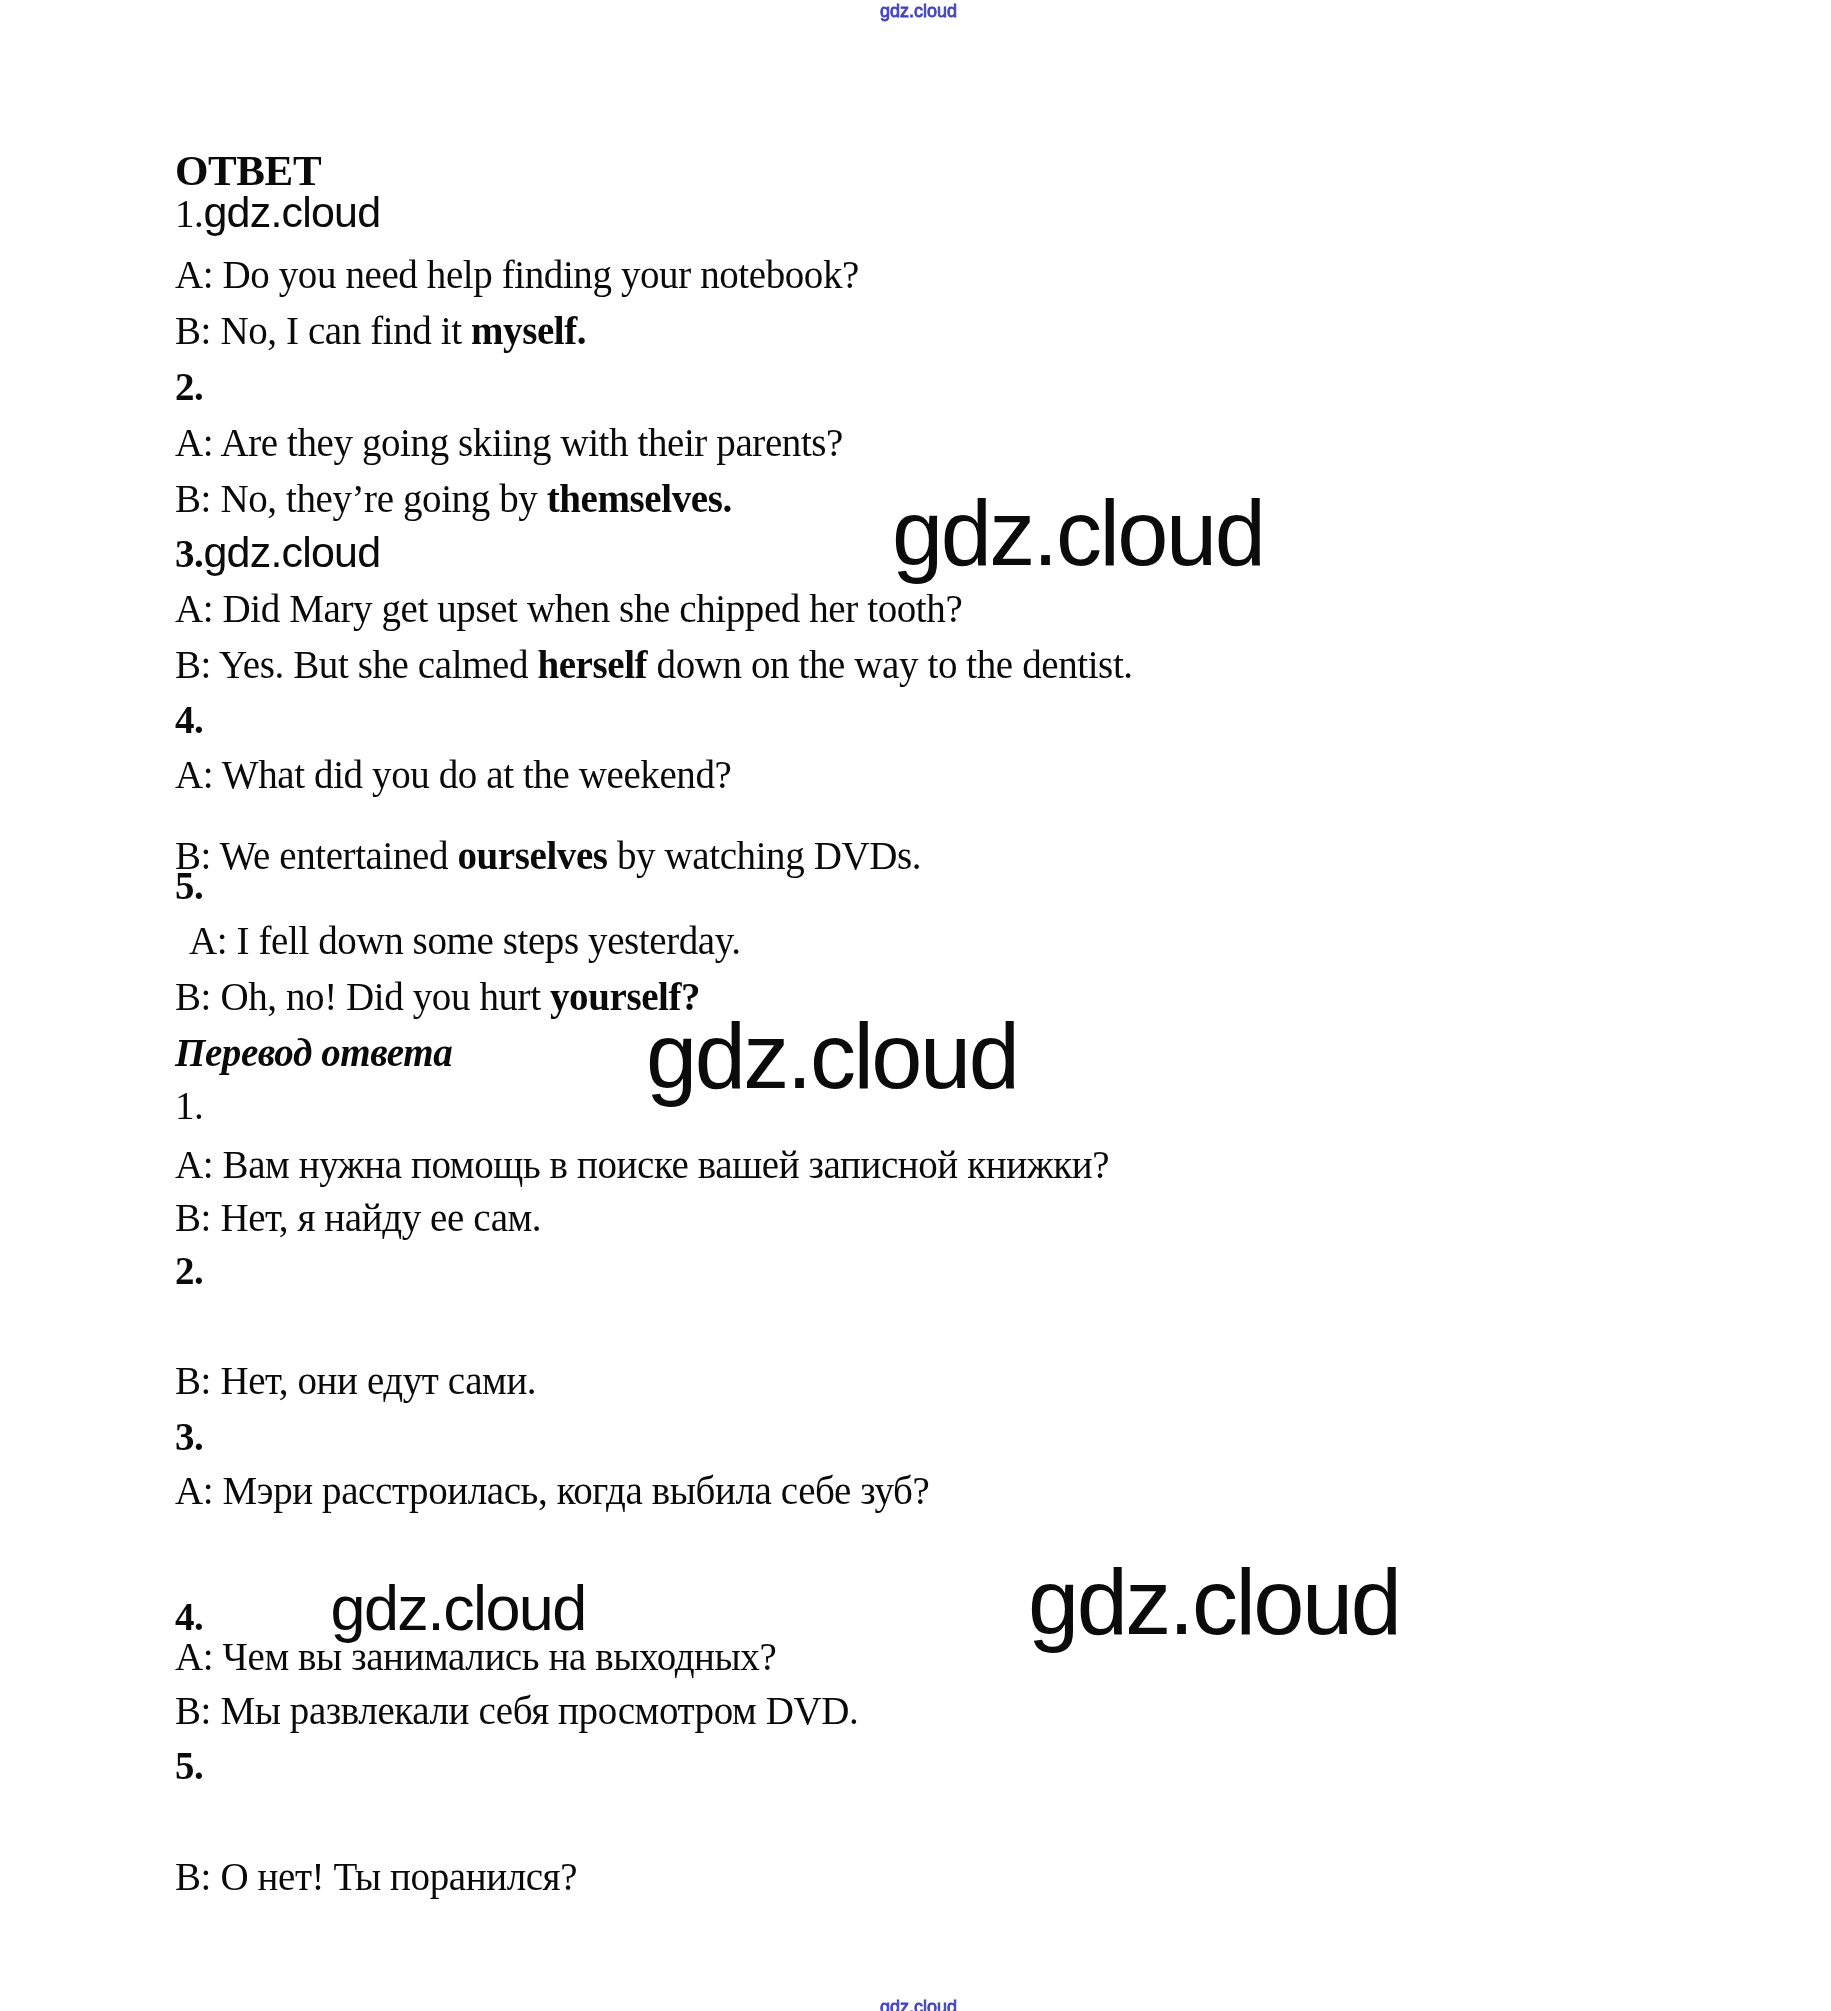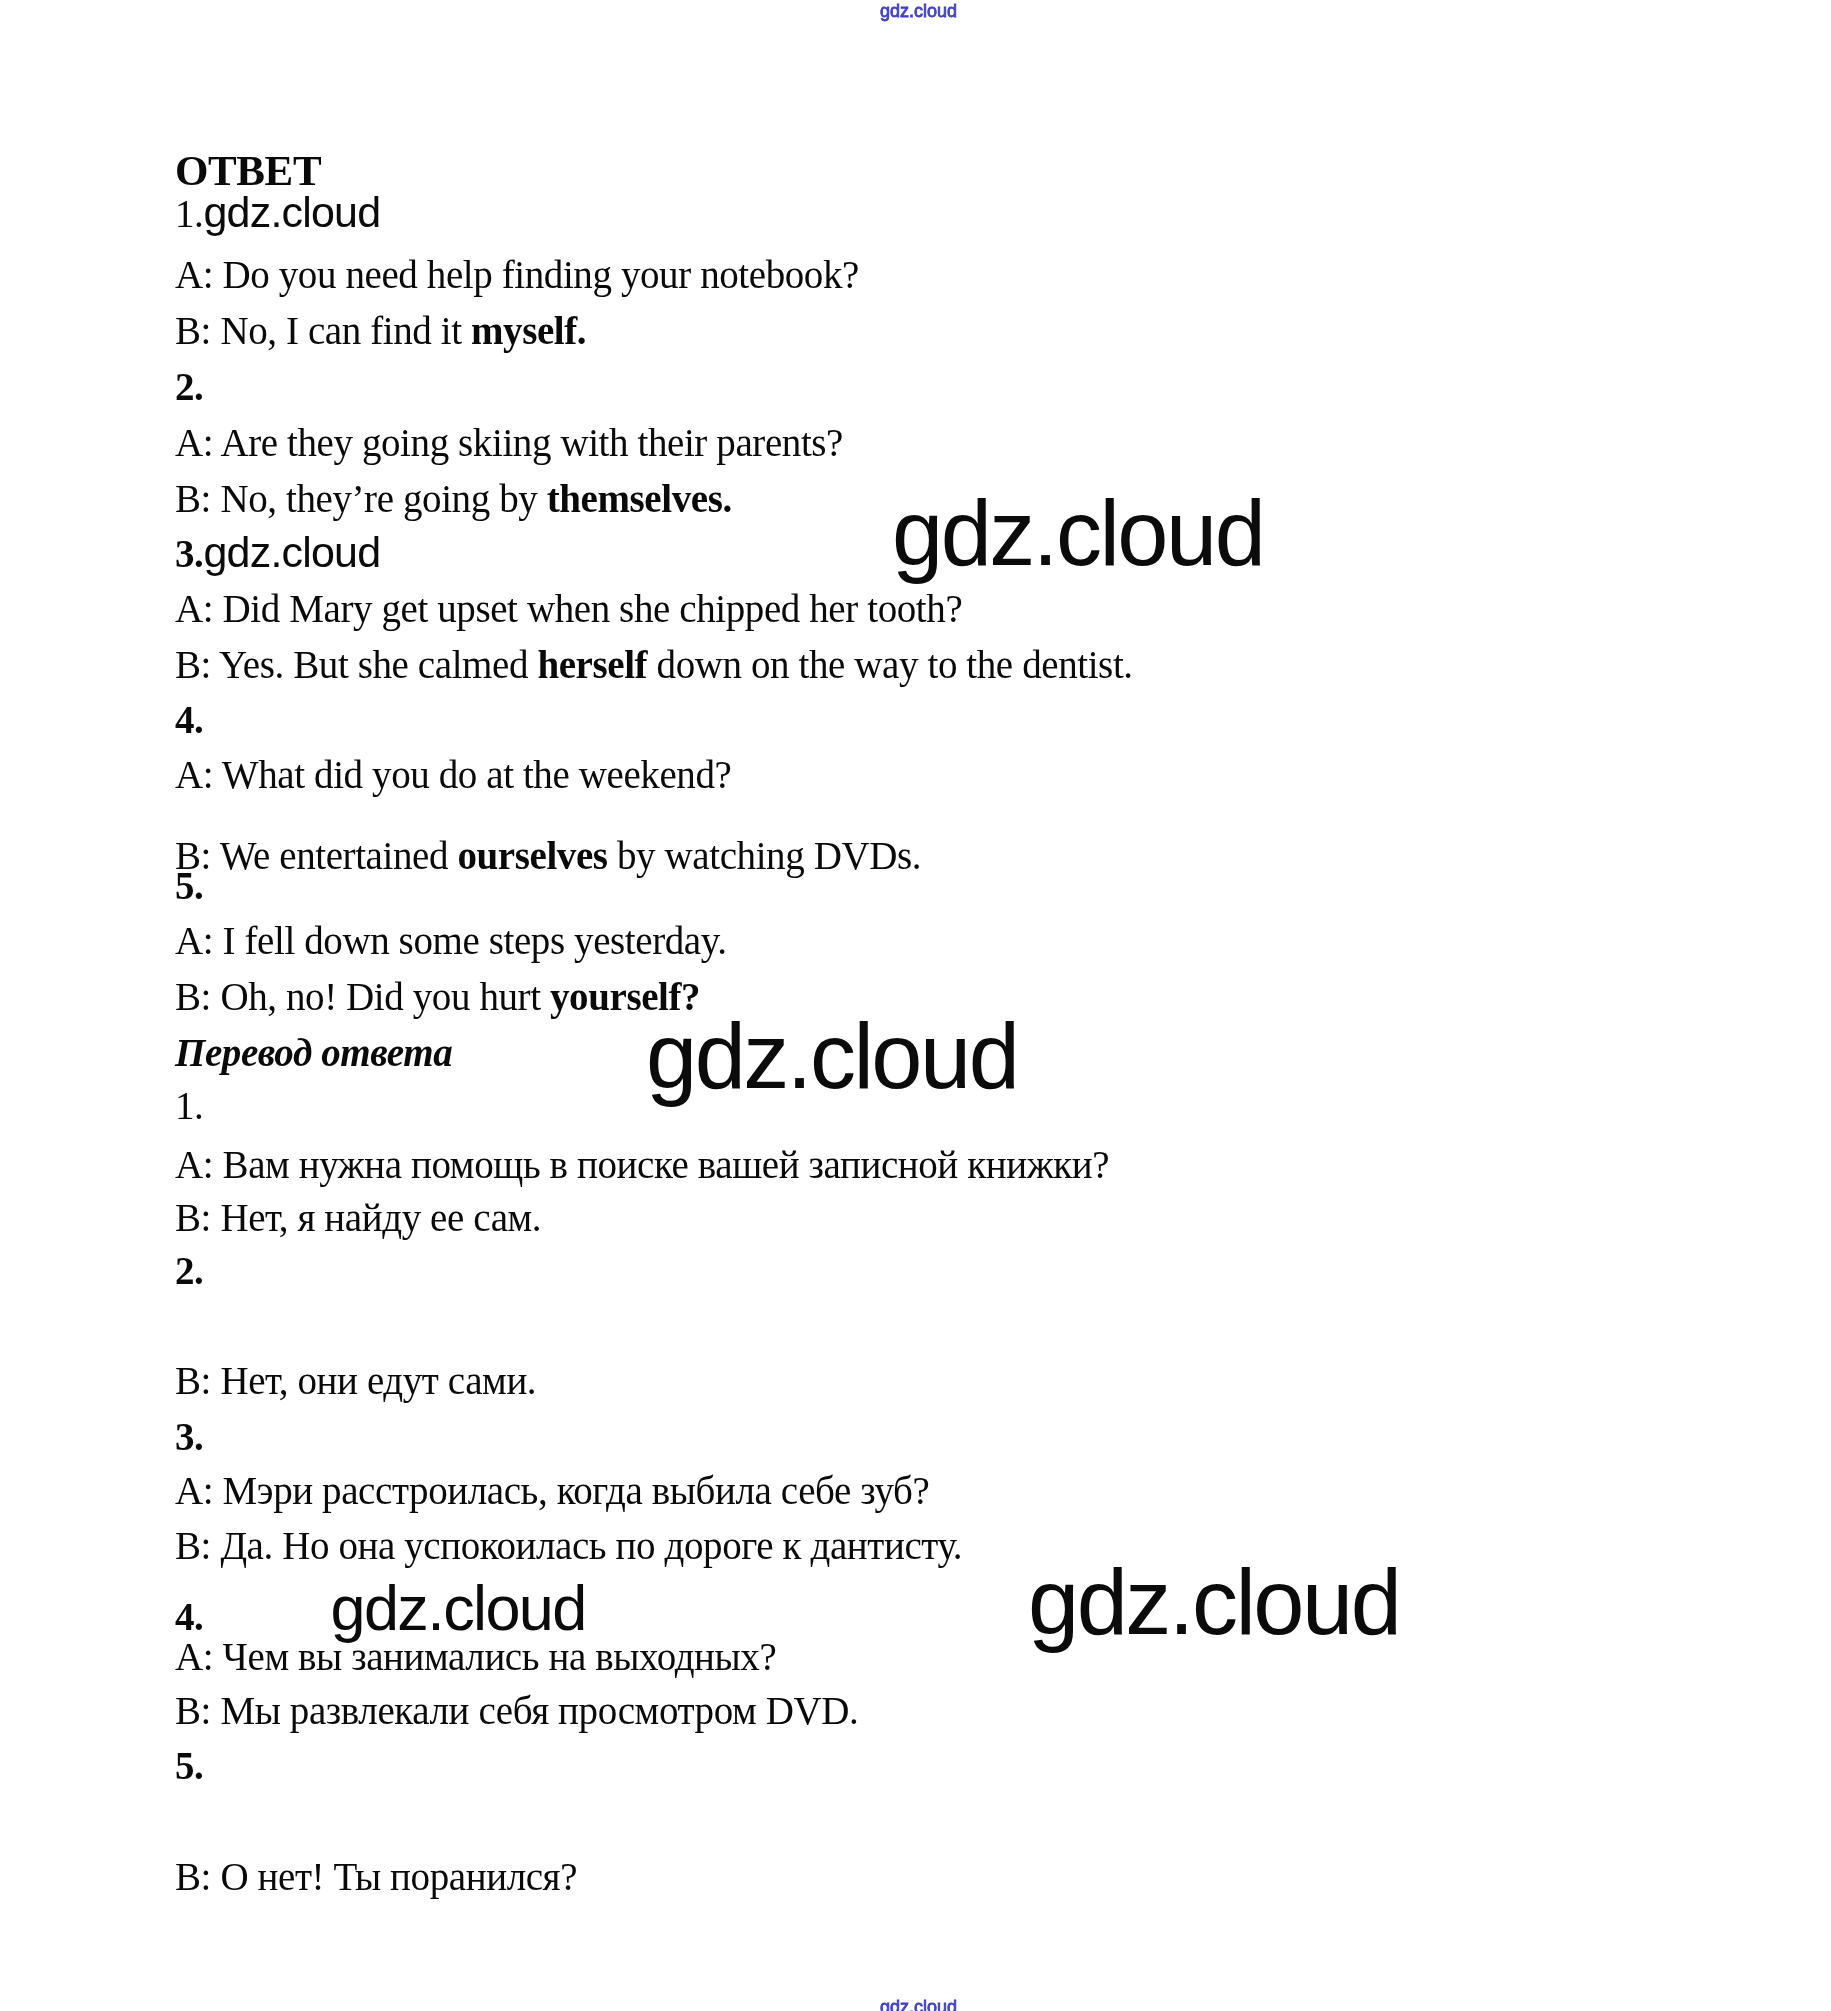--- a/index.html
+++ b/index.html
@@ -84,41 +84,40 @@
 
   <div class="line numrow" style="top:698px;">
     <span class="num num-bold">4.</span>
   </div>
   <div class="line" style="top:753px;"><span>A: What did you do at the weekend?</span><b></b><span></span></div>
   <div class="line" style="top:834px;text-align:right;"><span>B: We entertained </span><b>ourselves</b><span> by watching DVDs.</span></div>
 
   <div class="line numrow" style="top:864px;">
     <span class="num num-bold">5.</span>
   </div>
-  <div class="line" style="top:919px;"><span>A: I fell down some steps yesterday.</span><b></b><span></span></div>
+  <div class="line" style="top:919px;margin-left:14px;"><span>A: I fell down some steps yesterday.</span><b></b><span></span></div>
   <div class="line" style="top:975px;"><span>B: Oh, no! Did you hurt </span><b>yourself?</b><span></span></div>
 
   <div class="line heading-italic" style="top:1031px;">Перевод ответа</div>
 
   <div class="line numrow" style="top:1084px;">
     <span class="num">1.</span>
   </div>
   <div class="line" style="top:1196px;">B: Нет, я найду ее сам.</div>
   <div class="line" style="top:1143px;">A: Вам нужна помощь в поиске вашей записной книжки?</div>
 
   <div class="line numrow" style="top:1249px;">
     <span class="num num-bold">2.</span>
   </div>
   <div class="line" style="top:1359px;">B: Нет, они едут сами.</div>
 
   <div class="line numrow" style="top:1415px;">
     <span class="num num-bold">3.</span>
   </div>
   <div class="line" style="top:1469px;">A: Мэри расстроилась, когда выбила себе зуб?</div>
-  <div class="line" style="top:1524px;">B: Да. Но она успокоилась по дороге к дантисту.</div>
 
   <div class="line numrow" style="top:1577px;">
     <span class="num num-bold">4.</span>
       <span class="wm-inline wm-medium gap-left">gdz.cloud</span>
   </div>
   <div class="line" style="top:1635px;">A: Чем вы занимались на выходных?</div>
   <div class="line" style="top:1689px;">B: Мы развлекали себя просмотром DVD.</div>
 
   <div class="line numrow" style="top:1744px;">
     <span class="num num-bold">5.</span>

